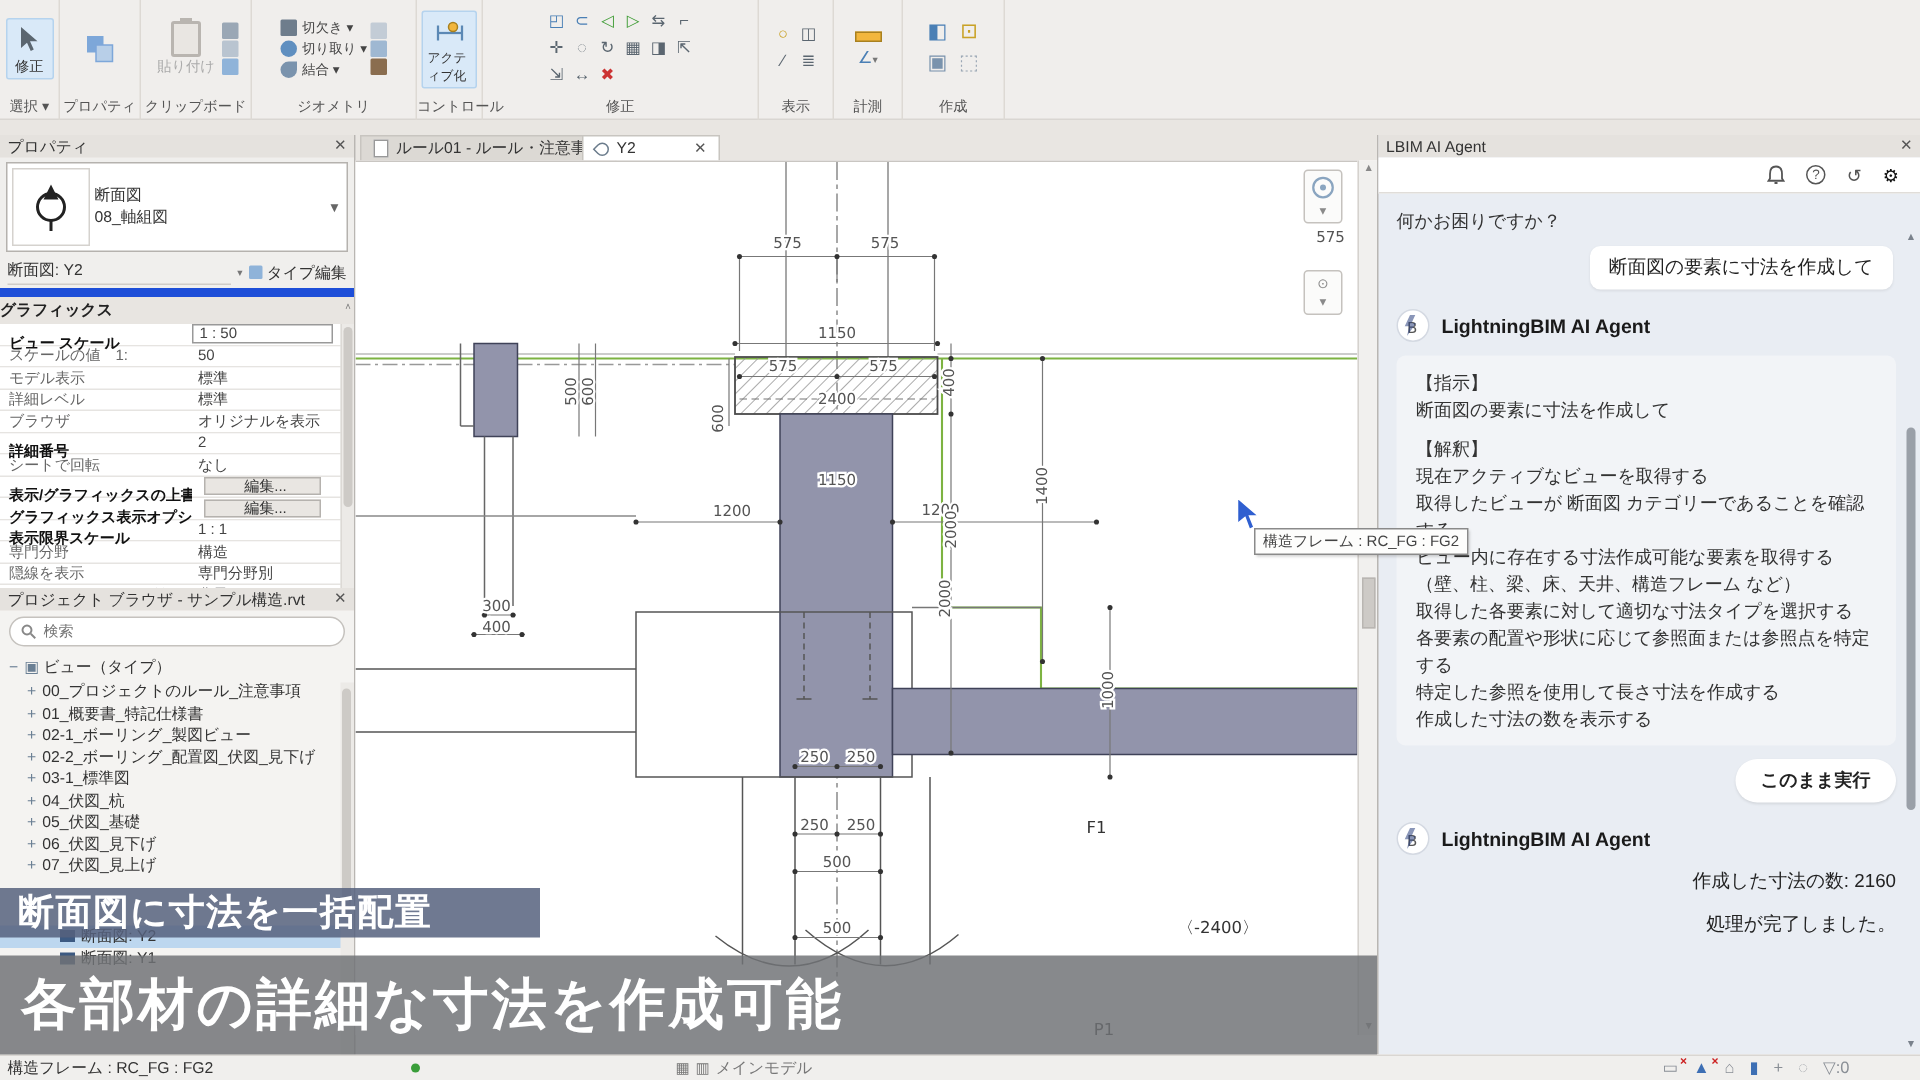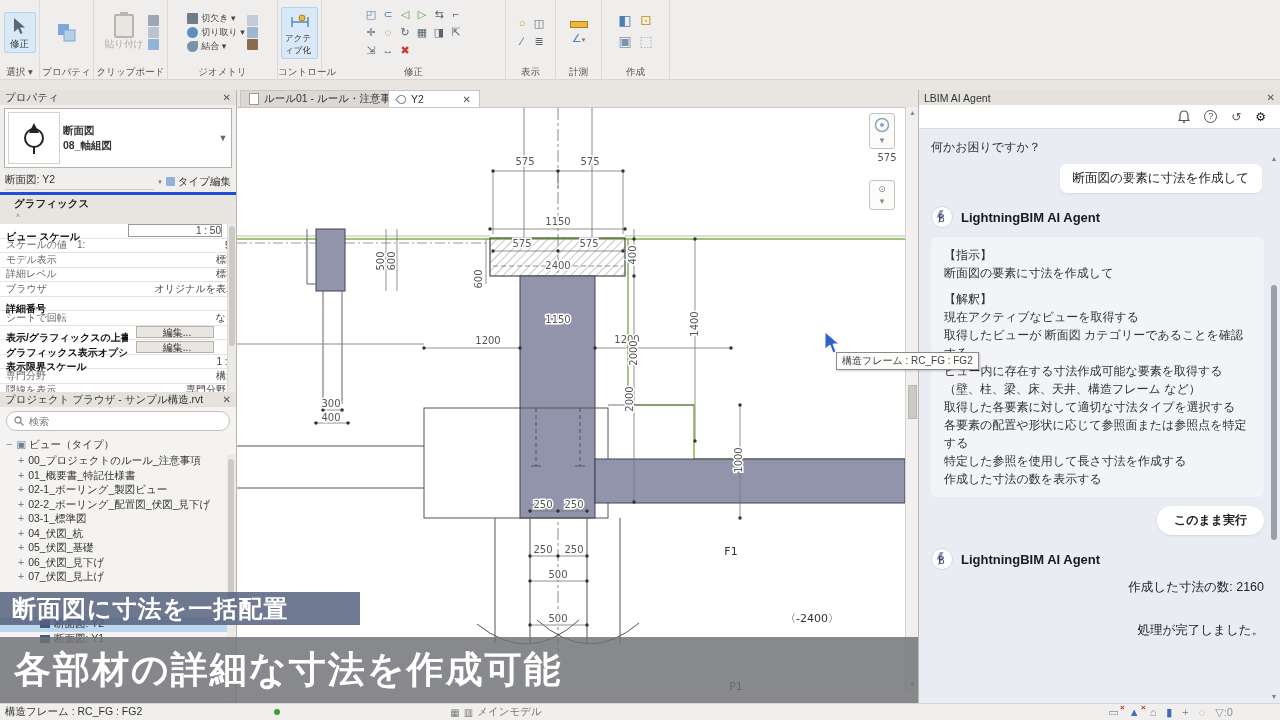--- a/index.html
+++ b/index.html
@@ -29,31 +29,31 @@
   .tabstrip { left:0; top:80px; width:1280px; height:27px; background:#e9e6e2; }
   .vtab { position:absolute; top:10px; height:17px; display:flex; align-items:center; gap:5px; padding:0 8px; font-size:10.5px; color:#333; background:#dcd9d4; border:1px solid #c8c5c0; border-bottom:none; }
   .vtab.active { background:#fff; }
   .docicon { width:10px; height:12px; background:#fff; border:1px solid #999; }
   .secticon { width:9px; height:9px; border:1.5px solid #6b7c8c; border-radius:50% 50% 50% 0; transform:rotate(45deg); }
 
   
   .props { left:0; top:90px; width:237px; height:302px; background:#f0efed; border-right:1px solid #b9b6b2; }
   .pane-head { height:15px; display:flex; align-items:center; justify-content:space-between; padding:0 5px; font-size:10.5px; color:#333; background:#e5e2de; }
   .xbtn { color:#555; font-size:10px; cursor:default; }
-  .typesel { margin:3px 4px; height:60px; background:#fff; border:1px solid #b5b2ae; display:flex; align-items:center;font-weight:bold; }
+  .typesel { margin:3px 4px; height:60px; background:#fff; border:1px solid #b5b2ae; display:flex; align-items:center; }
   .typesel .timg { width:52px; height:52px; margin:3px; border:1px solid #d5d2ce; display:flex; align-items:center; justify-content:center; }
   .typesel .ttxt { flex:1; font-size:10.5px; color:#333; line-height:15px; }
   .typesel .tdrop { width:16px; color:#666; font-size:9px; text-align:center; }
   .instrow { display:flex; align-items:center; font-size:10.5px; color:#333; padding:2px 5px; gap:4px; }
   .instrow .grow { flex:1; border-bottom:1px solid #cfccc8; padding-bottom:2px; }
   .typedit { display:flex; gap:3px; align-items:center; }
-  .secthead { display:flex; justify-content:space-between; padding:2px 14px; font-size:10.5px; font-weight:bold; color:#222; background:#e8e5e1; border-top:3px solid #1d4ed8;flex-direction:column; }
+  .secthead { display:flex; justify-content:space-between; padding:2px 0; font-size:10.5px; font-weight:bold; color:#222; background:#e8e5e1; border-top:6px solid #1d4ed8; }
   .prow { display:flex; height:14.5px; background:#fff; border-bottom:1px solid #e6e4e1; font-size:10px; align-items:center; }
   .plabel { width:128px; padding-left:6px; color:#666; white-space:nowrap; overflow:hidden; }
-  .pvalue { flex:1; color:#444; padding-left:4px; white-space:nowrap; overflow:hidden;text-align:right; }
+  .pvalue { flex:1; color:#444; padding-left:4px; white-space:nowrap; overflow:hidden; }
   .prow.bold .plabel { color:#111; font-weight:bold;margin-top:12px; }
   .prow.input .pvalue { border:1px solid #999; background:#fff; margin-right:14px; height:13px; line-height:12px; }
   .prow.btn .pvalue { flex:none; width:78px; text-align:center; background:#e9e6e2; border:1px solid #b5b2ae; margin-left:8px; height:12px; line-height:11px; color:#333; }
   .proplist { height:189px; overflow:hidden; position:relative; }
   .pscroll { position:absolute; right:0; top:0; width:9px; height:189px; background:#eceae7; border-left:1px solid #dcd9d5; }
   .pscroll .thumb { position:absolute; left:1px; top:2px; width:6px; height:120px; background:#cdcac6; border-radius:3px; }
   .sortrow { display:flex; align-items:center; height:18px; padding:0 4px; gap:3px; background:#f0efed; }
   .sicobox { width:16px; height:14px; border:1px solid transparent; font-size:8.5px; color:#44586c; text-align:center; line-height:13px; }
   .sicobox.on { background:#cfe4f7; border-color:#8fbce4; }
   .applybtn { margin-left:auto; width:70px; height:14px; background:#e7e4e0; border:1px solid #c5c2be; color:#999; font-size:9.5px; text-align:center; line-height:13px; }
@@ -662,21 +662,21 @@
     <div class="arow">
       <span class="alogo">
         <svg width="16" height="16" viewBox="0 0 16 16">
             <text x="4" y="13" font-size="13" font-weight="bold" font-style="italic" fill="#1b2c5e" font-family="'Liberation Sans',sans-serif">B</text>
             <path d="M6,1 L2.5,8.5 h3 L4,15 L10,6.5 h-3 L9.5,1 Z" fill="#2a3f7e" opacity="0.55"></path>
           </svg>
       </span>
       <span class="aname">LightningBIM AI Agent</span>
     </div>
     <div class="resline">作成した寸法の数: 2160</div>
-    <div class="resline" style="margin-top:26px">処理が完了しました。</div>
+    <div class="resline" style="margin-top:12px">処理が完了しました。</div>
 
     <div class="ascroll">
       <span class="ar" style="top:0">▲</span>
       <div class="thumb"></div>
       <span class="ar" style="bottom:0">▼</span>
     </div>
   </div>
 </div>
 
 <div class="abs statusbar">

